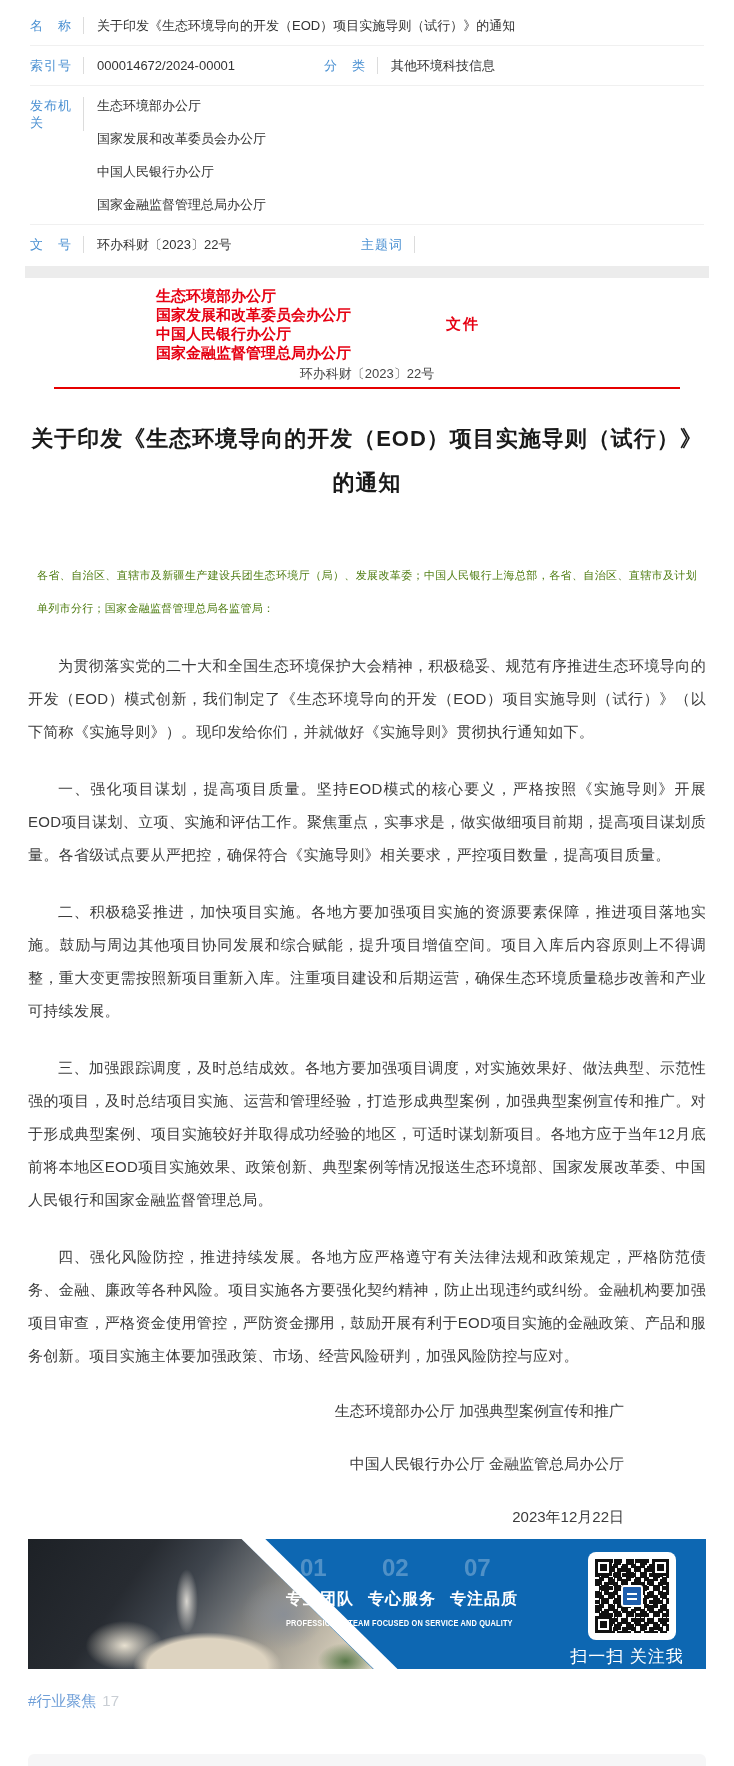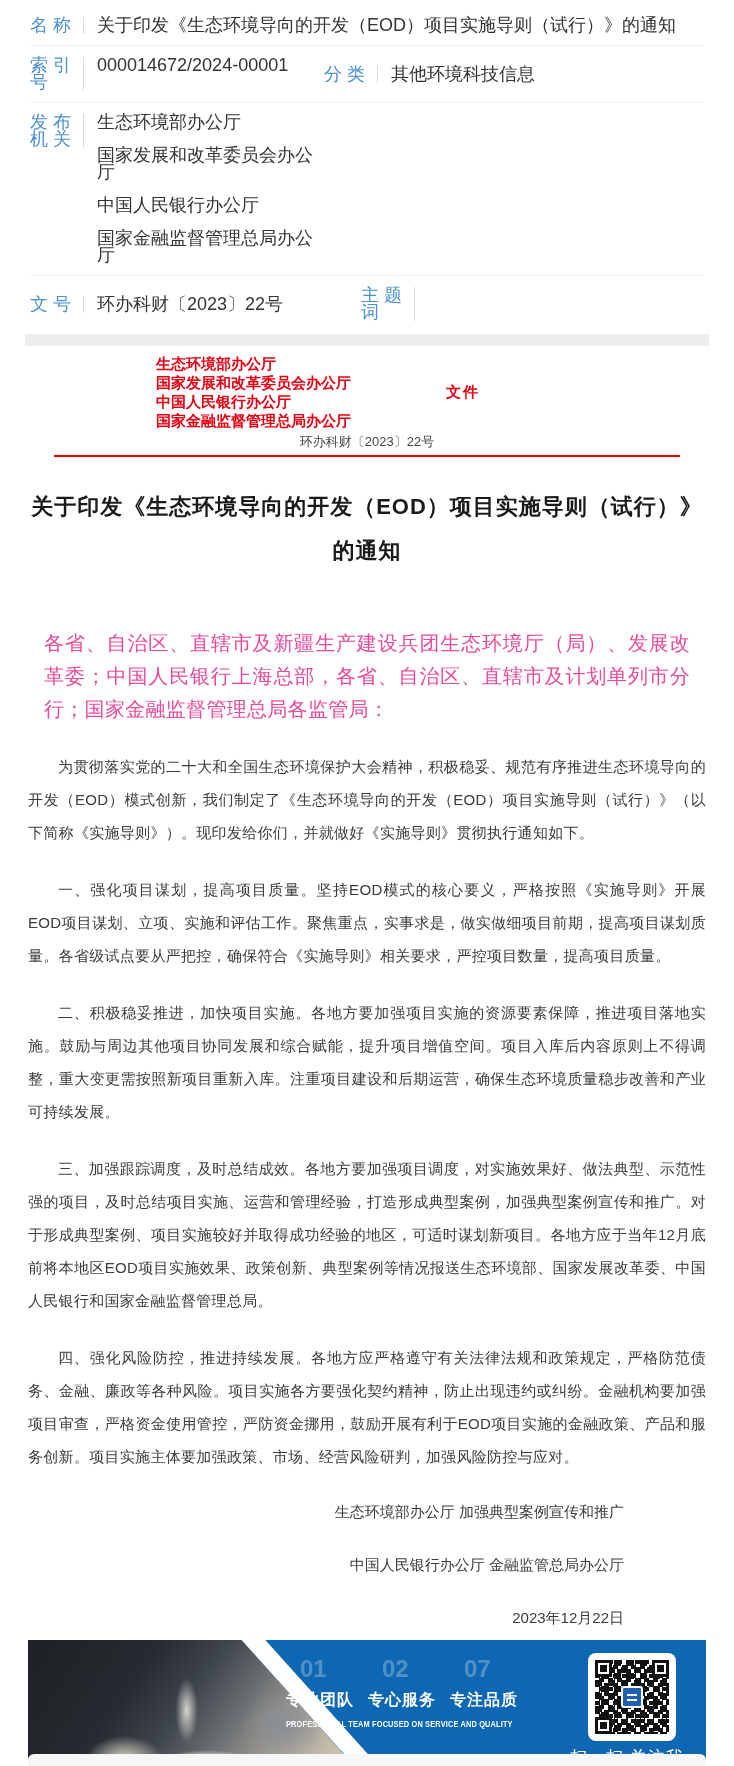--- a/index.html
+++ b/index.html
@@ -2,51 +2,51 @@
 <html><head>
 <meta charset="utf-8">
 <style>
   * { box-sizing: border-box; }
   html,body { margin:0; padding:0; background:#fff; }
   body { font-family:"Liberation Sans","DejaVu Sans",sans-serif; color:#333; }
   .page { position:relative; width:734px; height:1766px; margin:0 auto; background:#fff; overflow:hidden; }
 
   
   .meta { margin:0 30px; padding-top:6px; }
-  .m-row { display:flex; align-items:center; padding:11px 0; border-bottom:1px solid #f0f0f0; font-size:18px; line-height:17px; }
+  .m-row { display:flex; align-items:center; padding:11px 0; border-bottom:1px solid #f0f0f0; font-size:13px; line-height:17px; }
   .m-row:last-child { border-bottom:none;gap:37px; }
   .m-col-left { display:flex; align-items:flex-start; width:294px; flex-shrink:0; }
   .m-col-left.wide { width:auto; flex:1; }
   .m-col-right { display:flex; align-items:flex-start; flex:1; }
   .m-label { width:54px; flex-shrink:0; color:#4a90d2; text-align:justify; text-align-last:justify; border-right:1px solid #dcdcdc; padding-right:12px; }
   .m-value { margin-left:13px; color:#333; }
   .m-value .agency-line { margin-top:16px; }
   .m-value .agency-line:first-child { margin-top:0; }
 
   .gray-bar { height:12px; background:#ececec; margin:2px 25px 0; }
 
   
   .doc { margin:0 28px; }
   .letterhead { display:flex; margin-top:8px; }
   .agencies { margin-left:128px; color:#e60012; font-weight:bold; font-size:15px; line-height:19px; }
   .stamp { margin-left:95px; align-self:center; color:#e60012; font-weight:bold; font-size:15px; letter-spacing:2px; }
   .doc-number { text-align:center; font-size:13px; color:#444; margin-top:3px; line-height:17px; }
   .red-rule { border:none; border-top:2px solid #e60000; margin:5px 26px 0; }
   .doc-title { margin:28px 0 0; font-size:22px; line-height:44px; color:#1a1a1a; text-align:center; font-weight:bold; letter-spacing:1px; }
   .doc-title span { display:block; white-space:nowrap; }
-  .salutation { margin:54px 16px 0; font-size:20px; line-height:33px; text-align:justify; letter-spacing:0.3px; color:#ec4899; }
+  .salutation { margin:54px 9px 0; font-size:11px; line-height:33px; text-align:justify; letter-spacing:0.3px; color:#4d7c0f; }
   .para { margin:24px 0 0; font-size:15px; line-height:33px; text-align:justify; text-indent:2em; letter-spacing:0.3px; color:#3b3b3b; }
   .sign-line { margin:20px 0 0; font-size:15px; line-height:33px; text-align:right; padding-right:82px; color:#3b3b3b; }
   .sign-line.first { margin-top:22px; }
   .doc-date { margin:20px 0 0; font-size:15px; line-height:33px; text-align:right; padding-right:82px; color:#3b3b3b; }
 
   .source-line { margin:26px 28px 0; font-size:13px; line-height:17px; color:#555; }
 
   
-  .banner { position:relative; margin:6px 28px 0; height:147px; background:#0d67b2; overflow:hidden; }
+  .banner { position:relative; margin:6px 28px 0; height:130px; background:#0d67b2; overflow:hidden; }
   .banner-photo { position:absolute; left:0; top:0; width:345px; height:100%;
     clip-path:polygon(0 0, 62% 0, 100% 100%, 0 100%);
     background:
       radial-gradient(ellipse 40px 26px at 92% 94%, #5a7a4a 0%, rgba(90,122,74,0) 70%),
       radial-gradient(ellipse 120px 55px at 52% 98%, #ddd3c0 0%, #ddd3c0 50%, rgba(221,211,192,0) 62%),
       radial-gradient(ellipse 60px 38px at 28% 82%, #e7e0d0 0%, rgba(231,224,208,0) 65%),
       radial-gradient(ellipse 16px 46px at 46% 48%, #d8d5cf 0%, rgba(216,213,207,0) 70%),
       radial-gradient(ellipse 60px 50px at 74% 58%, #8a8f96 0%, rgba(138,143,150,0) 70%),
       linear-gradient(125deg, #1d2126 0%, #272b31 30%, #3f454d 45%, #6a6e72 58%, #a29d92 72%, #cec6b4 88%, #ded6c4 100%); }
   .banner-diag { position:absolute; left:0; top:0; width:100%; height:100%; background:#fff;

